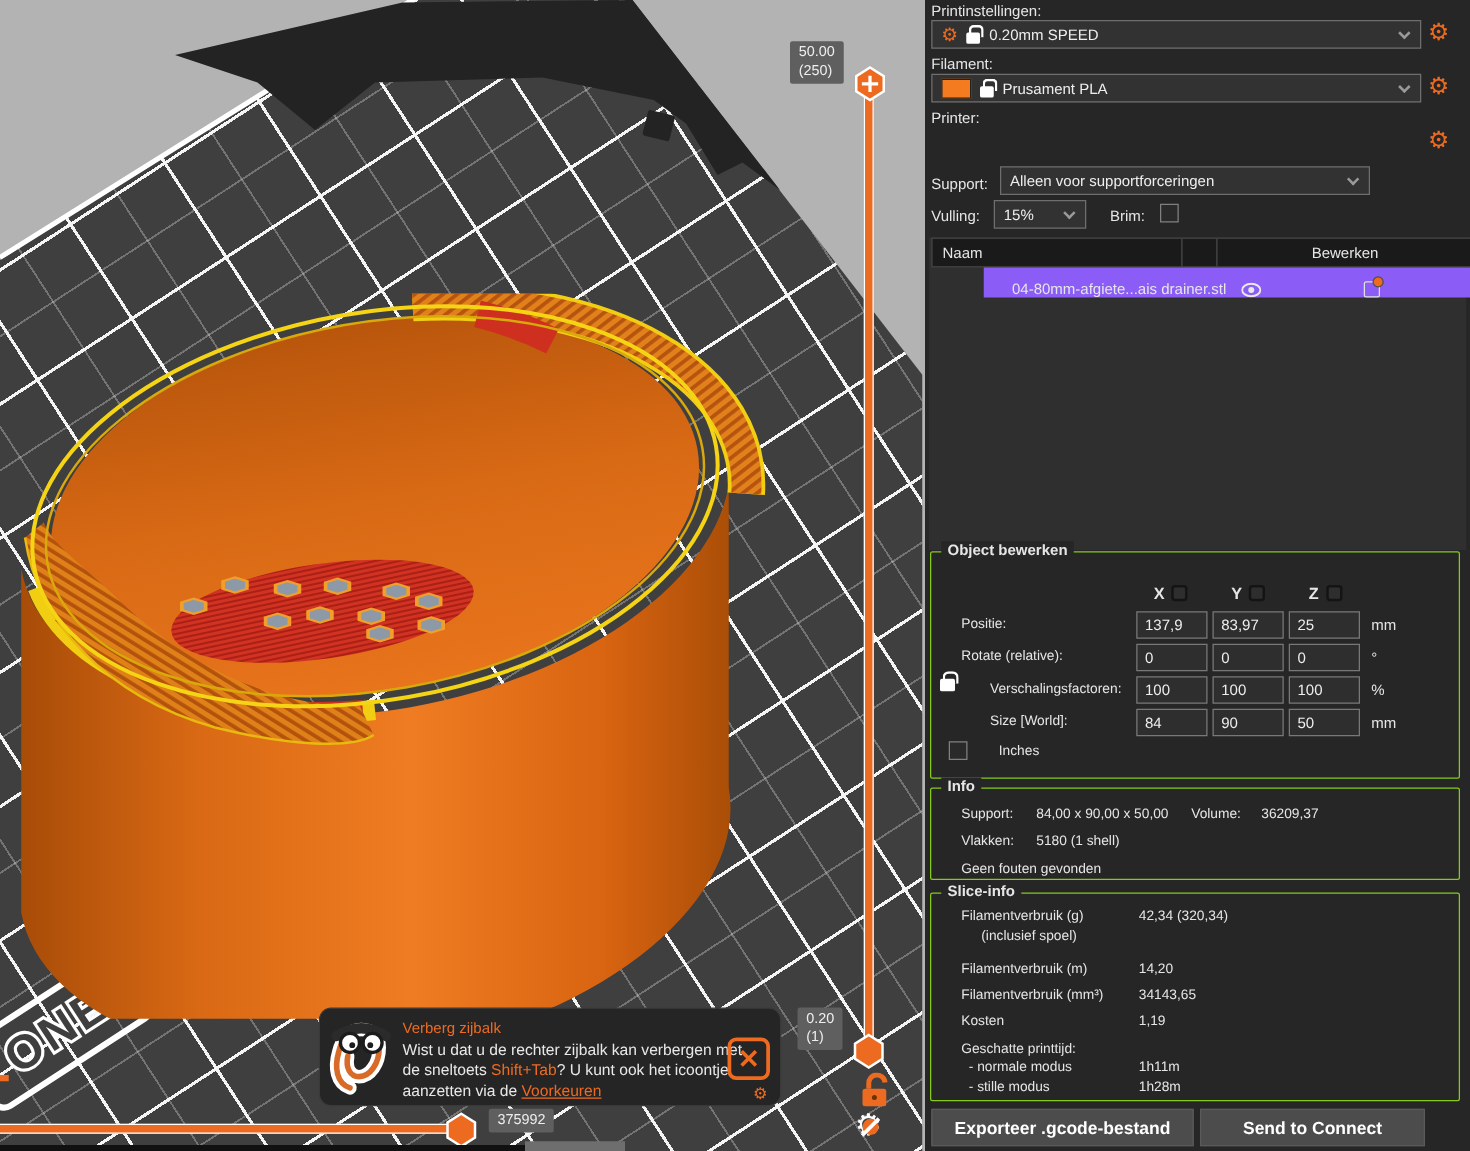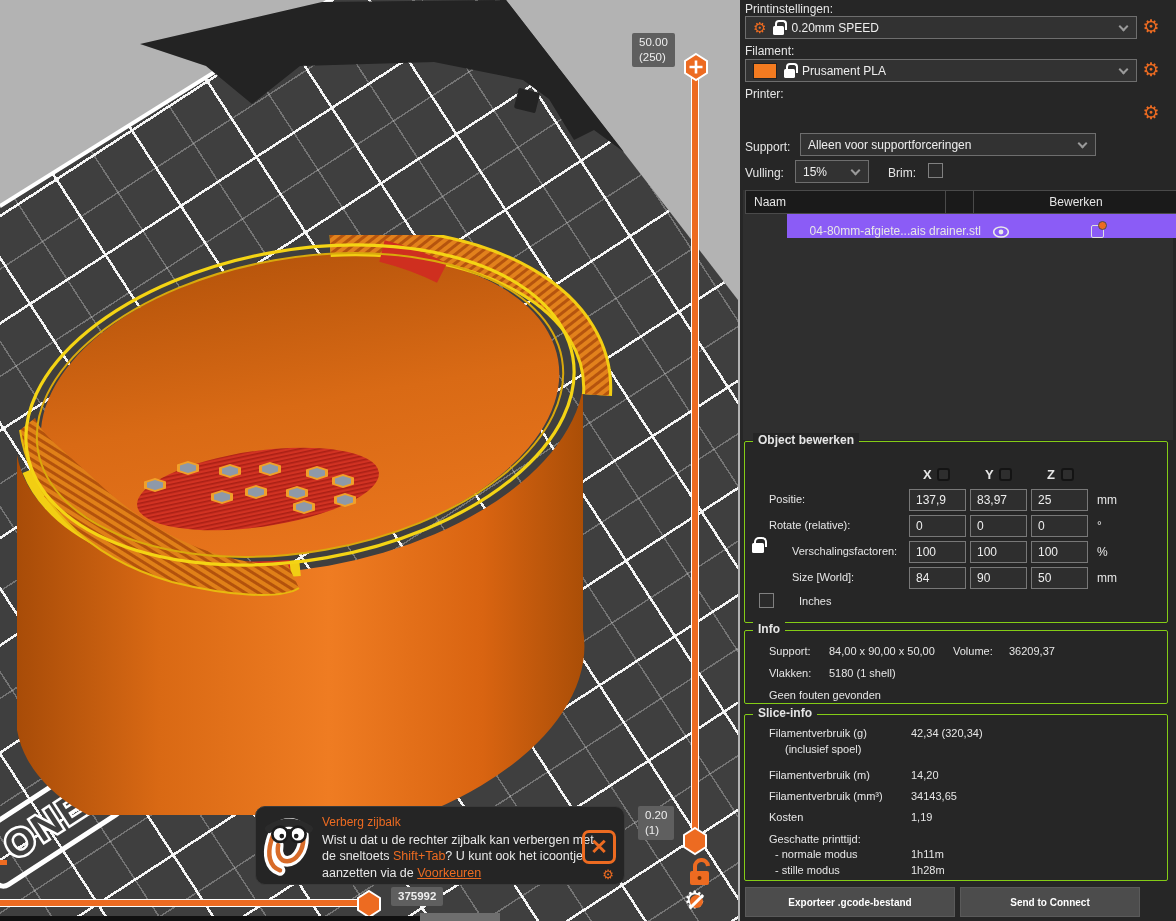--- a/index.html
+++ b/index.html
@@ -113,21 +113,21 @@
   .rowlabel { position:absolute; font-size:11px;margin-left:16px; }
   .locksmall { position:absolute; left:7px; top:101px; width:12px; height:10px; background:#fff; border-radius:1.5px; }
   .locksmall:before { content:''; position:absolute; top:-6px; left:1.5px; width:9px; height:8px;
     border:2.2px solid #fff; border-bottom:none; border-radius:5px 5px 0 0; }
 
   
   .sv { position:absolute; left:150px; }
 
   
   .bigbtn { position:absolute; top:887px; height:30px; background:#4c4c4c; border:1px solid #5a5a5a;
-    color:#fff; font-weight:bold; font-size:10px; display:flex; align-items:center; justify-content:center; }
+    color:#fff; font-weight:bold; font-size:14px; display:flex; align-items:center; justify-content:center; }
 </style>
 </head>
 <body>
 
 <div id="viewport">
   <div id="bed"></div>
   <div id="bed-edge"></div>
   <div id="structure"></div>
   <div id="structure-bump"></div>
   <div id="bed-logo">ONE</div>
@@ -209,21 +209,21 @@
   </div>
   <div class="tooltip" style="left:638px;top:806px;">
     <div>0.20</div>
     <div>(1)</div>
   </div>
 
   <div id="htrack"></div>
   <svg class="hex-handle" style="left:355px;top:889px;" width="28" height="30">
     <polygon points="14,2 25,9 25,21 14,28 3,21 3,9" fill="#ED6B21" stroke="#fff" stroke-width="2"></polygon>
   </svg>
-  <div class="tooltip" style="left:391px;top:887px;font-weight:bold;">
+  <div class="tooltip" style="left:391px;top:887px;">
     <div>375992</div>
   </div>
 
   <svg id="vp-lock" width="27" height="28">
     <path d="M9,13 V9 a6.5,6.5 0 0 1 13,-1" fill="none" stroke="#ED6B21" stroke-width="4"></path>
     <rect x="4" y="13" width="19" height="14" rx="2" fill="#ED6B21"></rect>
     <circle cx="13.5" cy="20" r="2" fill="#6b3004"></circle>
   </svg>
   <div id="vp-gear">
     <span class="gearwhite">⚙</span>

